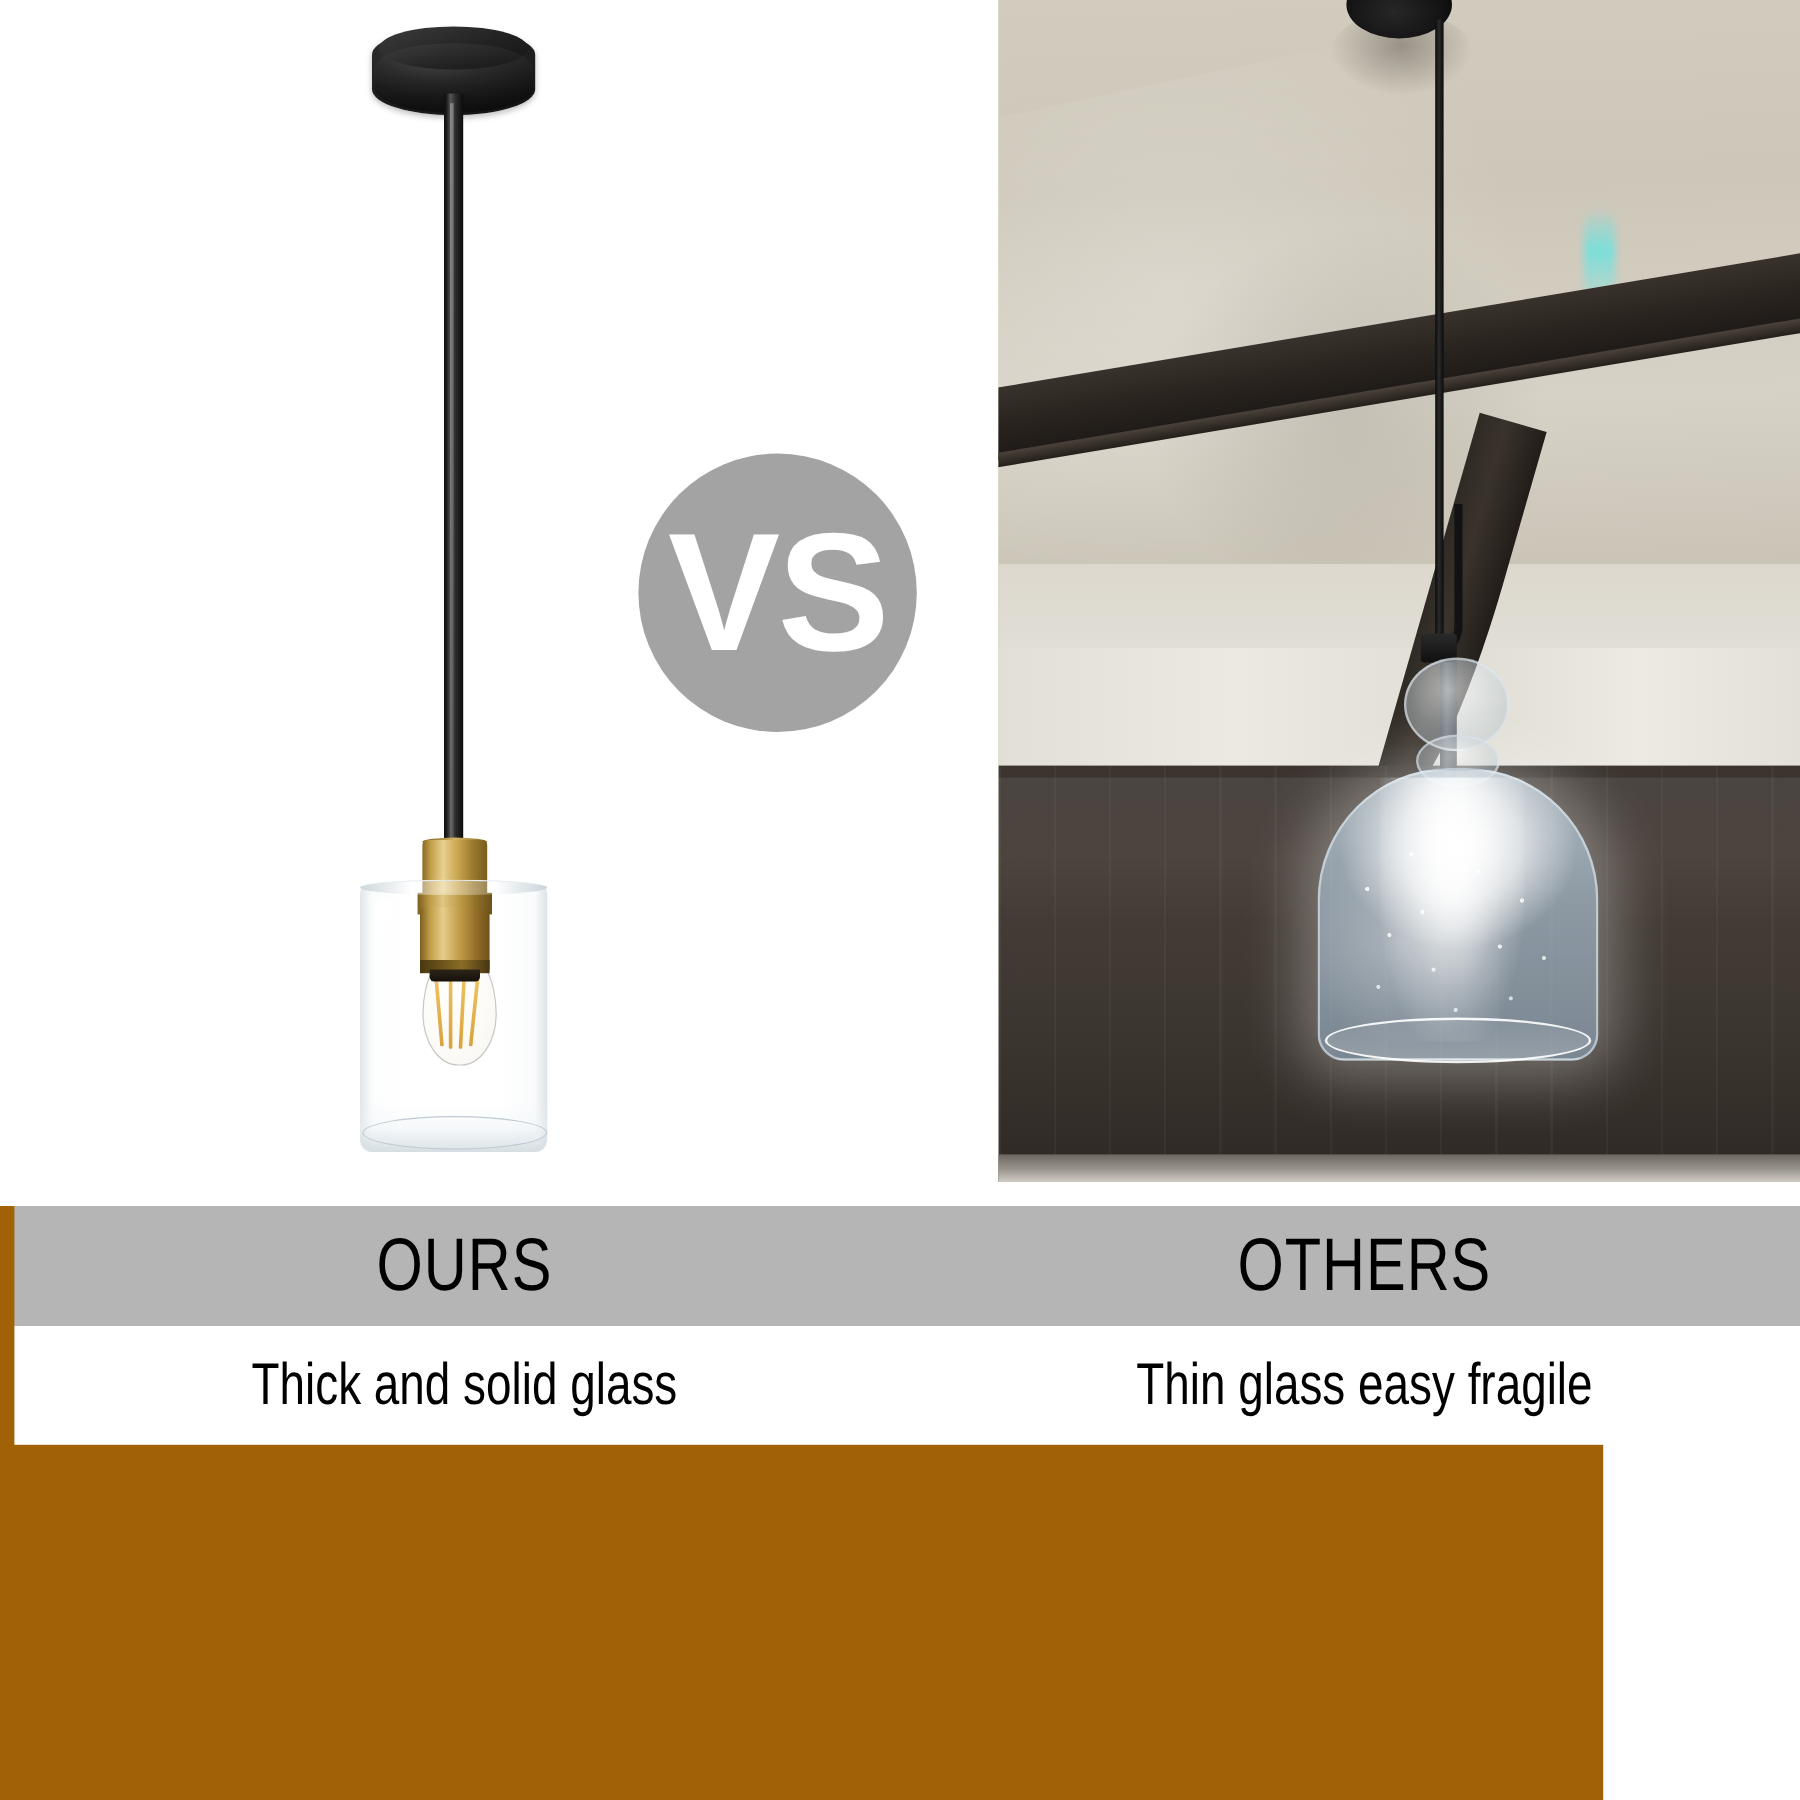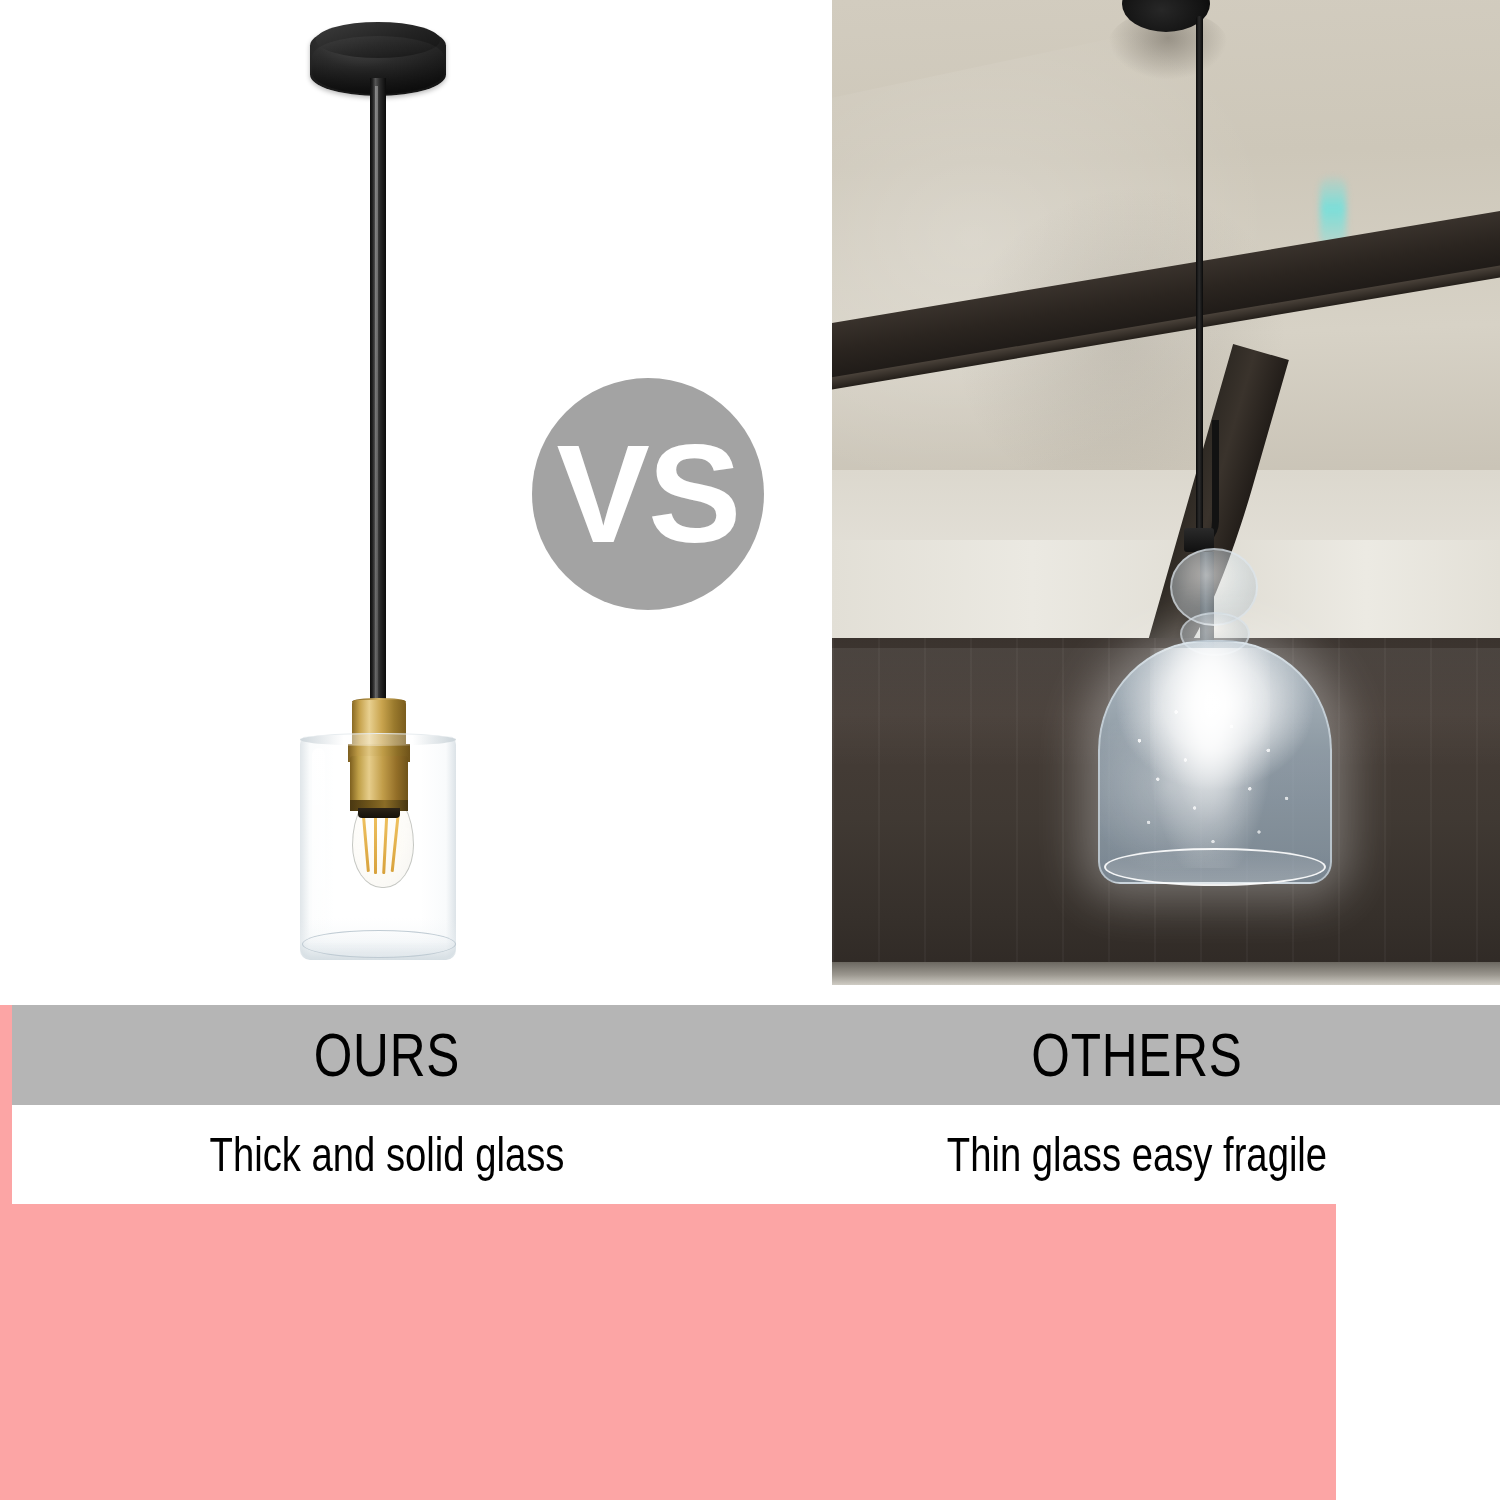--- a/index.html
+++ b/index.html
@@ -1,18 +1,18 @@
 <!DOCTYPE html>
 <html><head>
 <meta charset="utf-8">
 <style>
   html,body{margin:0;padding:0;background:#fff;}
   body{width:1500px;height:1500px;overflow:hidden;
        font-family:"Liberation Sans","DejaVu Sans",sans-serif;}
-  #page{position:relative;width:1336px;height:1500px;background:#fca5a5;}
+  #page{position:relative;width:1336px;height:1500px;background:#a16207;}
 
   
   #top-area{position:absolute;left:0;top:0;width:1500px;height:1005px;background:#fff;}
 
   
   #product-panel{position:absolute;left:0;top:0;width:832px;height:1005px;background:#fff;}
 
   .canopy{position:absolute;left:310px;top:24px;width:136px;height:72px;
           border-radius:50%/30%;
           background:

